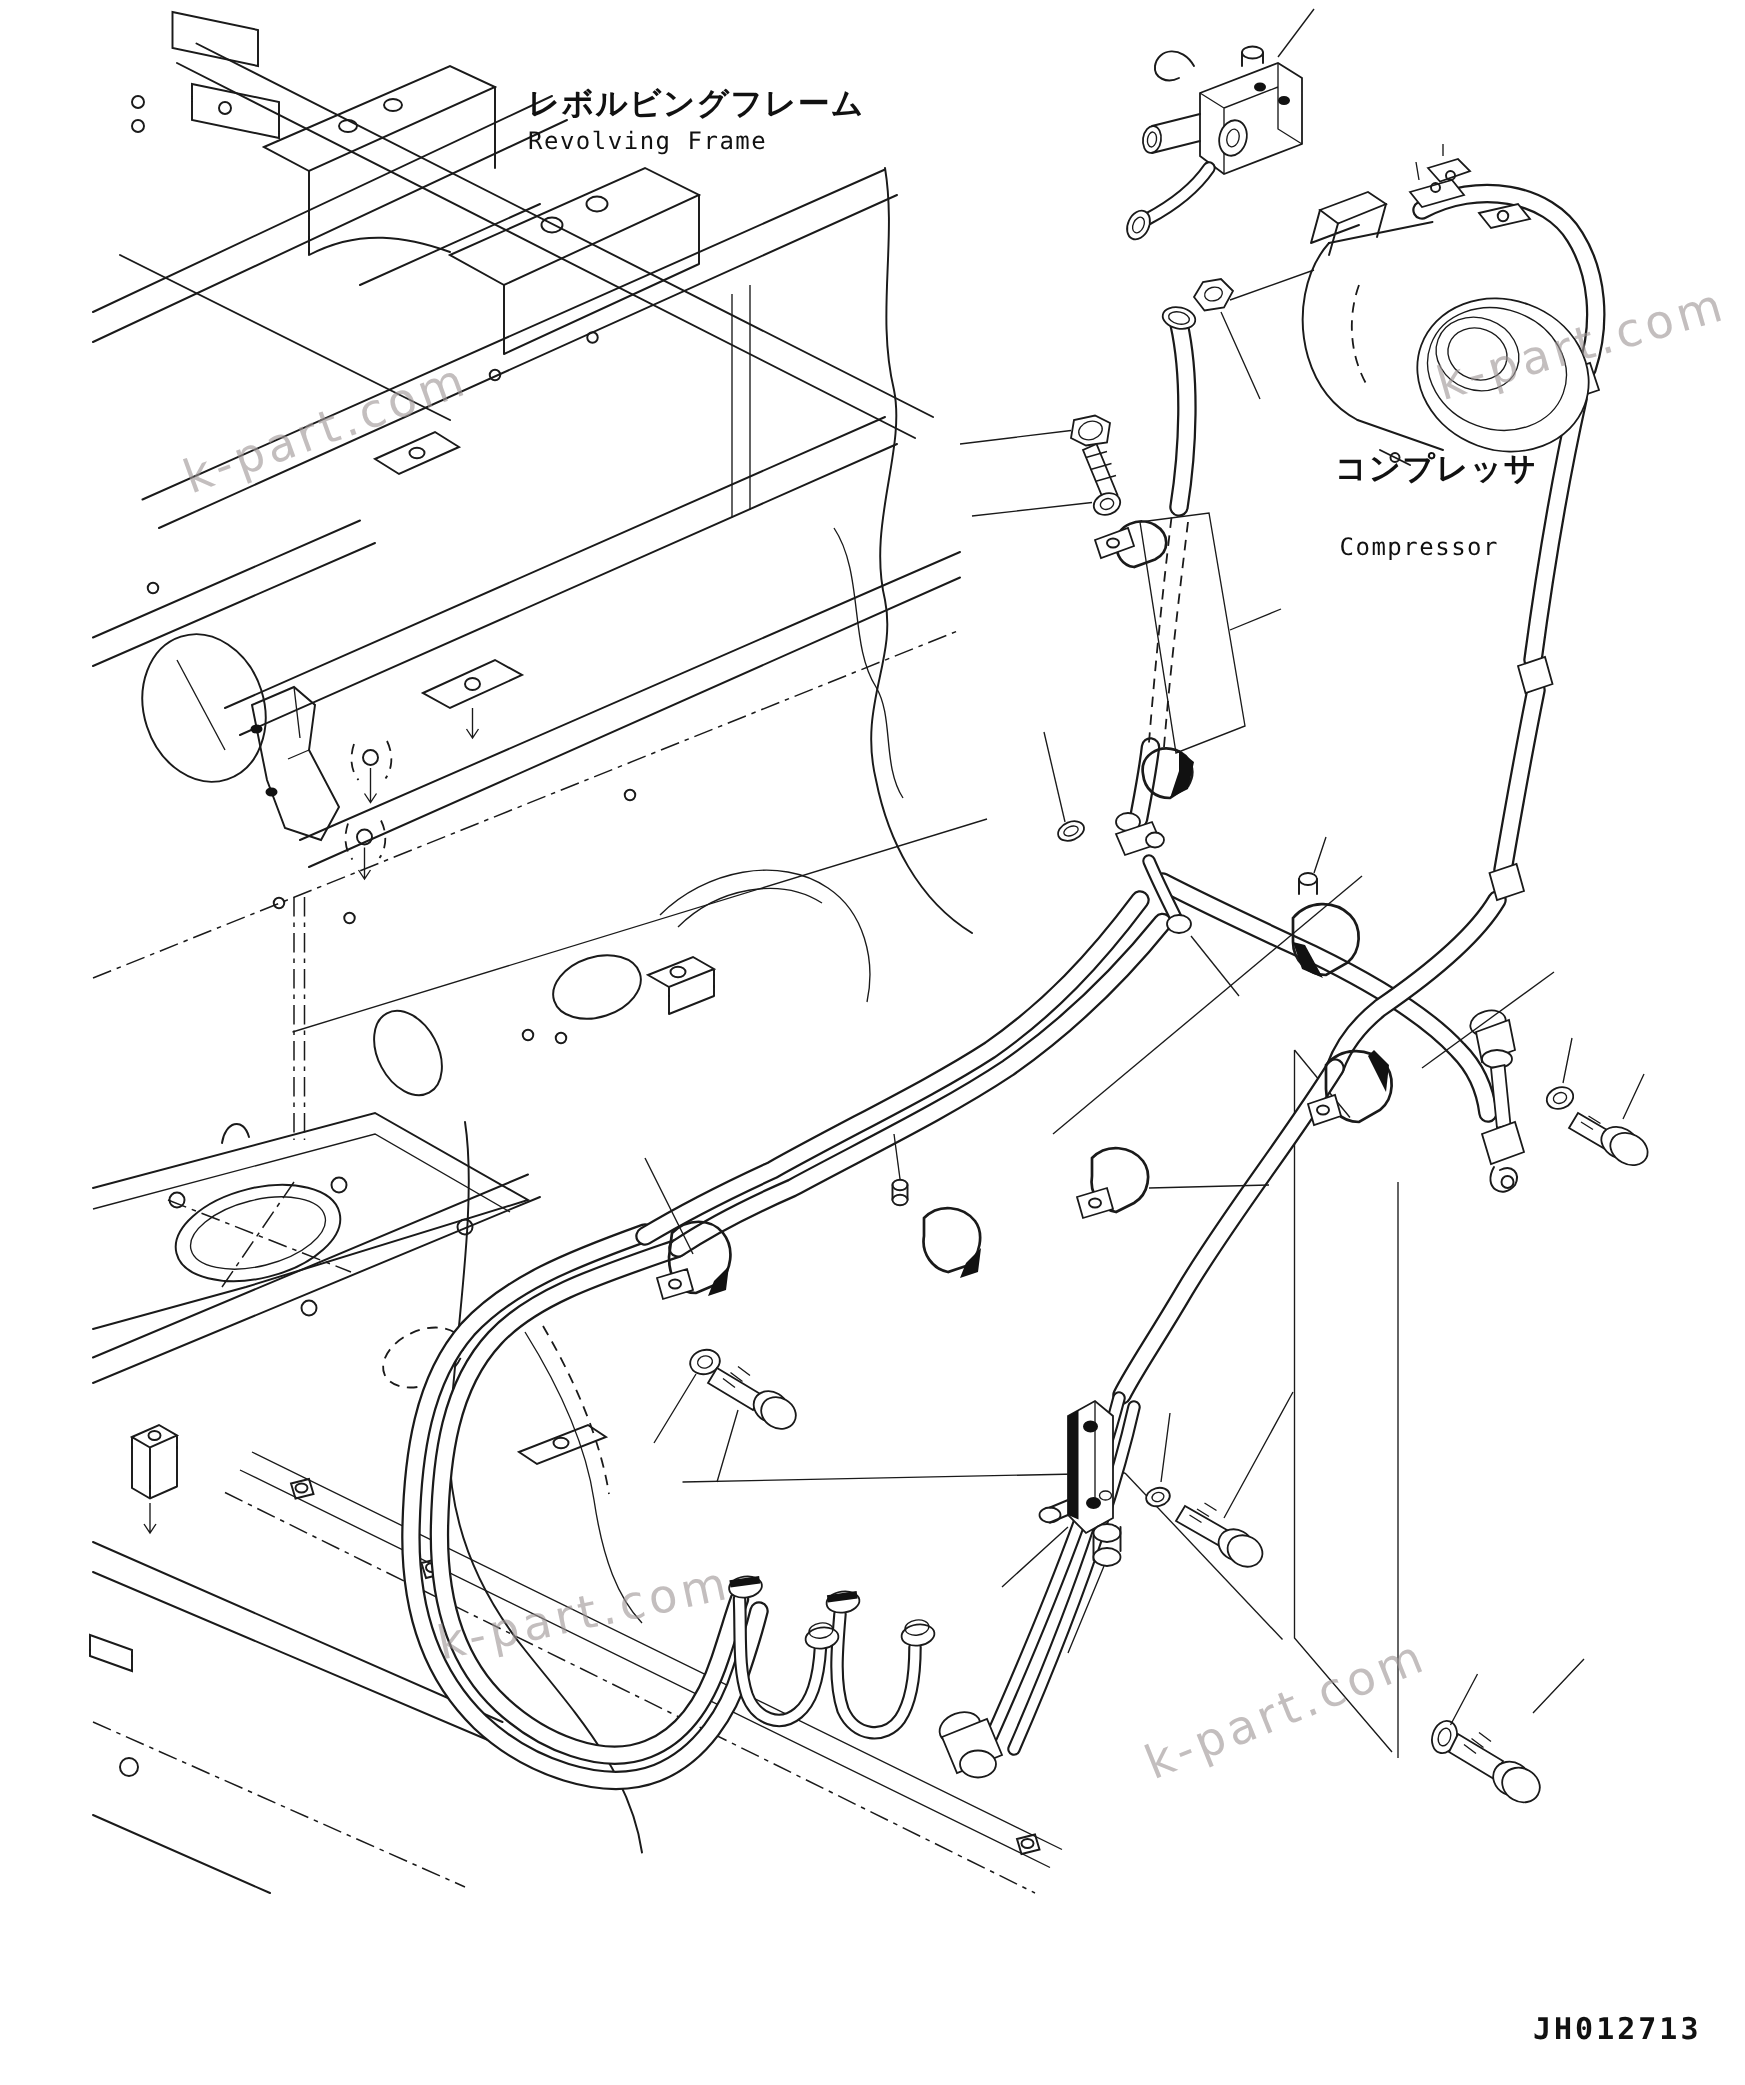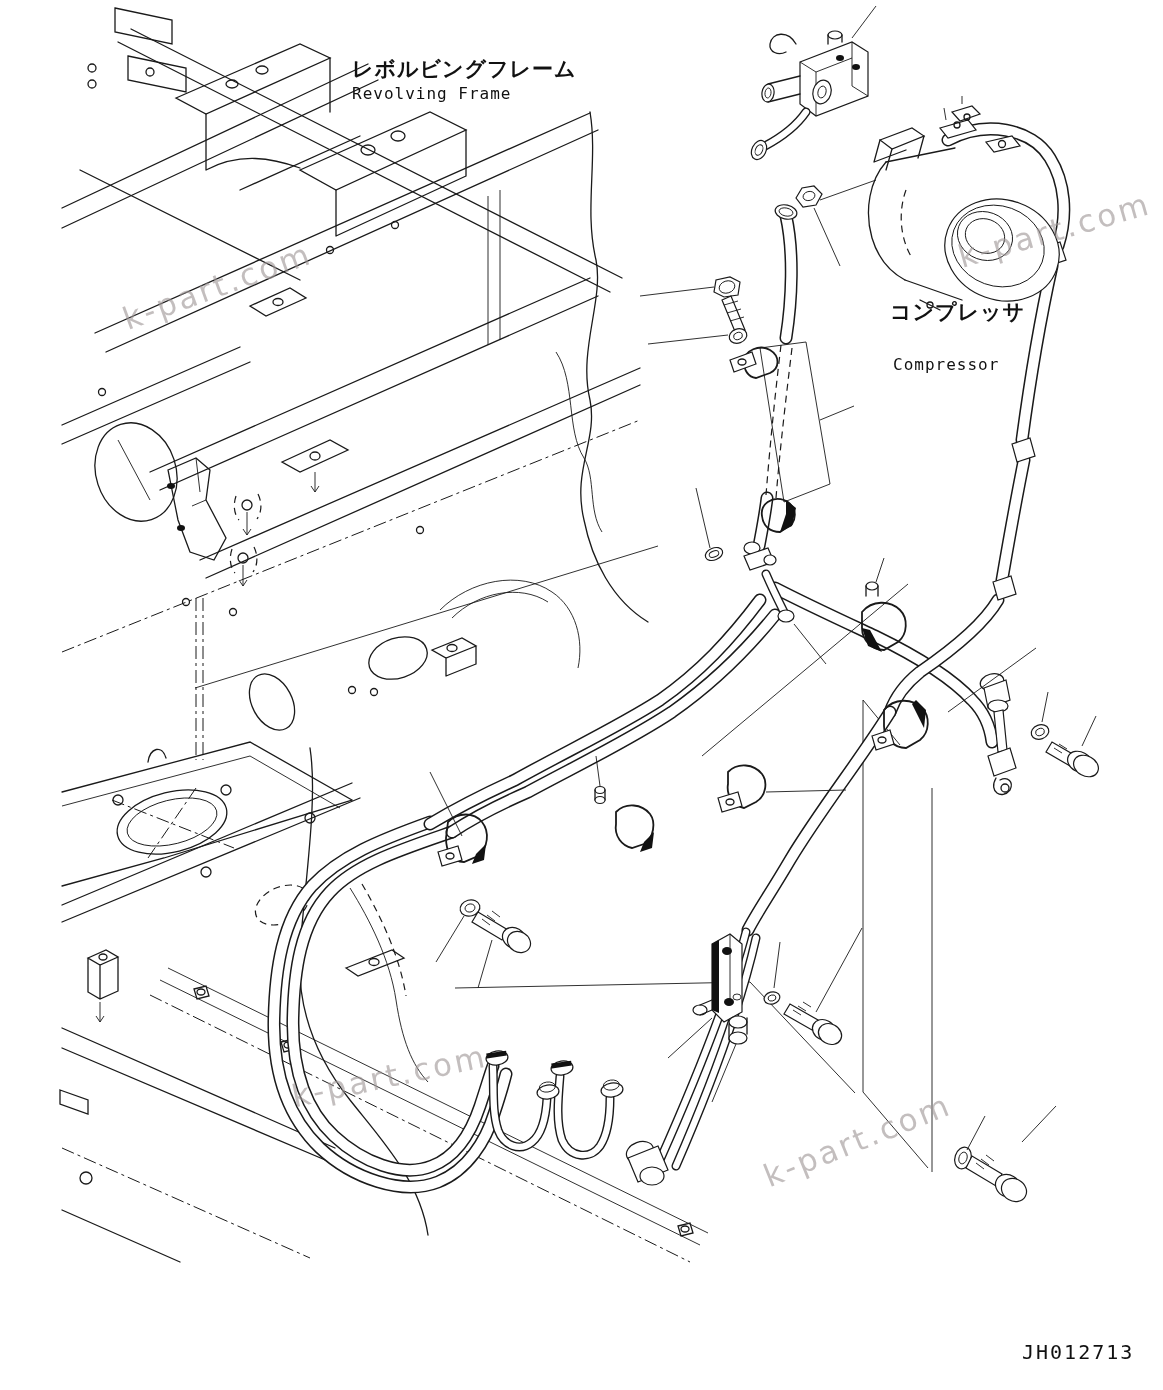--- a/index.html
+++ b/index.html
@@ -15,21 +15,21 @@
   .blk{fill:#111;stroke:none;}
   .wfill2{fill:#fff;stroke:#1a1a1a;stroke-width:1.2;}
   
   .ho{stroke:#1a1a1a;stroke-width:13;fill:none;stroke-linecap:round;}
   .hi{stroke:#ffffff;stroke-width:10;fill:none;stroke-linecap:round;}
   .ho2{stroke:#1a1a1a;stroke-width:9;fill:none;stroke-linecap:round;}
   .hi2{stroke:#ffffff;stroke-width:6.2;fill:none;stroke-linecap:round;}
   .lbl{position:absolute;color:#111;white-space:pre;letter-spacing:1px;}
   .jp{font-weight:bold;font-size:21px;}
   .en{font-size:16px;font-weight:normal;}
-  .dwg{font-size:20px;font-weight:normal;letter-spacing:2px;}
+  .dwg{font-size:20px;font-weight:bold;letter-spacing:2px;}
   .wm{position:absolute;color:rgba(158,150,150,0.62);font-size:31px;
       font-family:"DejaVu Sans",sans-serif;letter-spacing:3px;pointer-events:none;}
 </style>
 </head>
 <body>
 
 <div id="stage">
 
 <svg width="1163" height="1390" viewBox="0 0 1163 1390">
 

